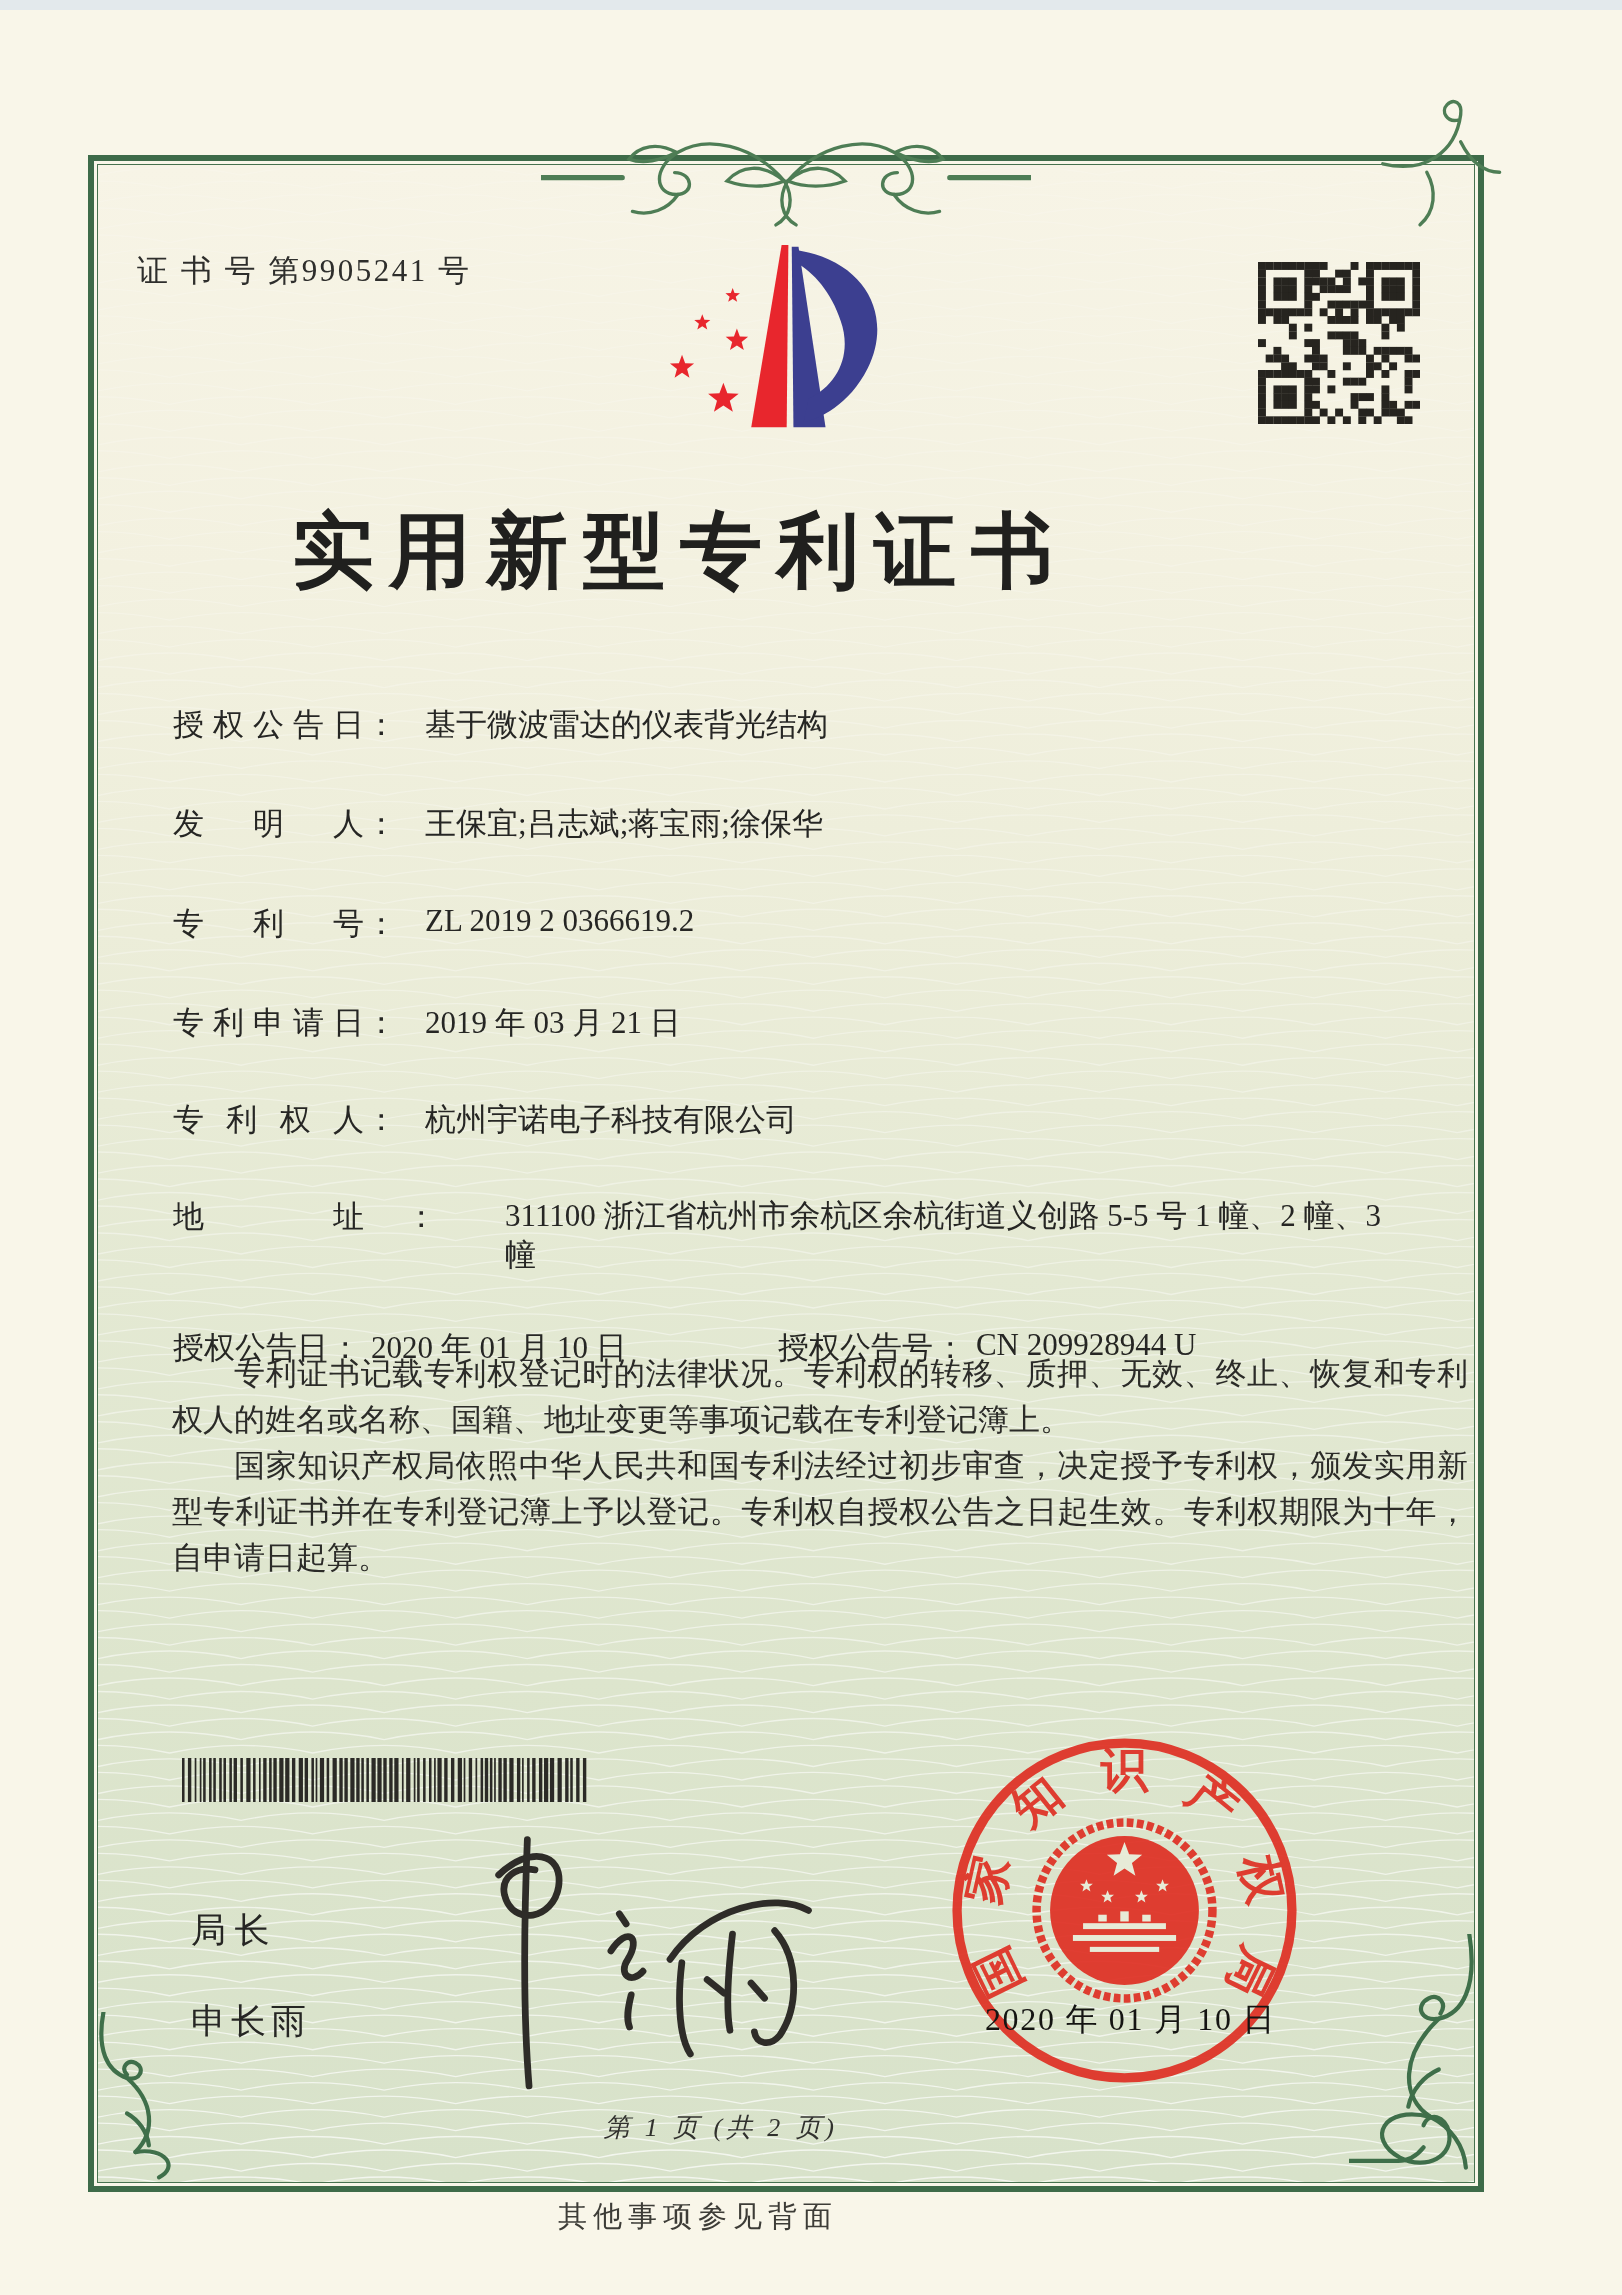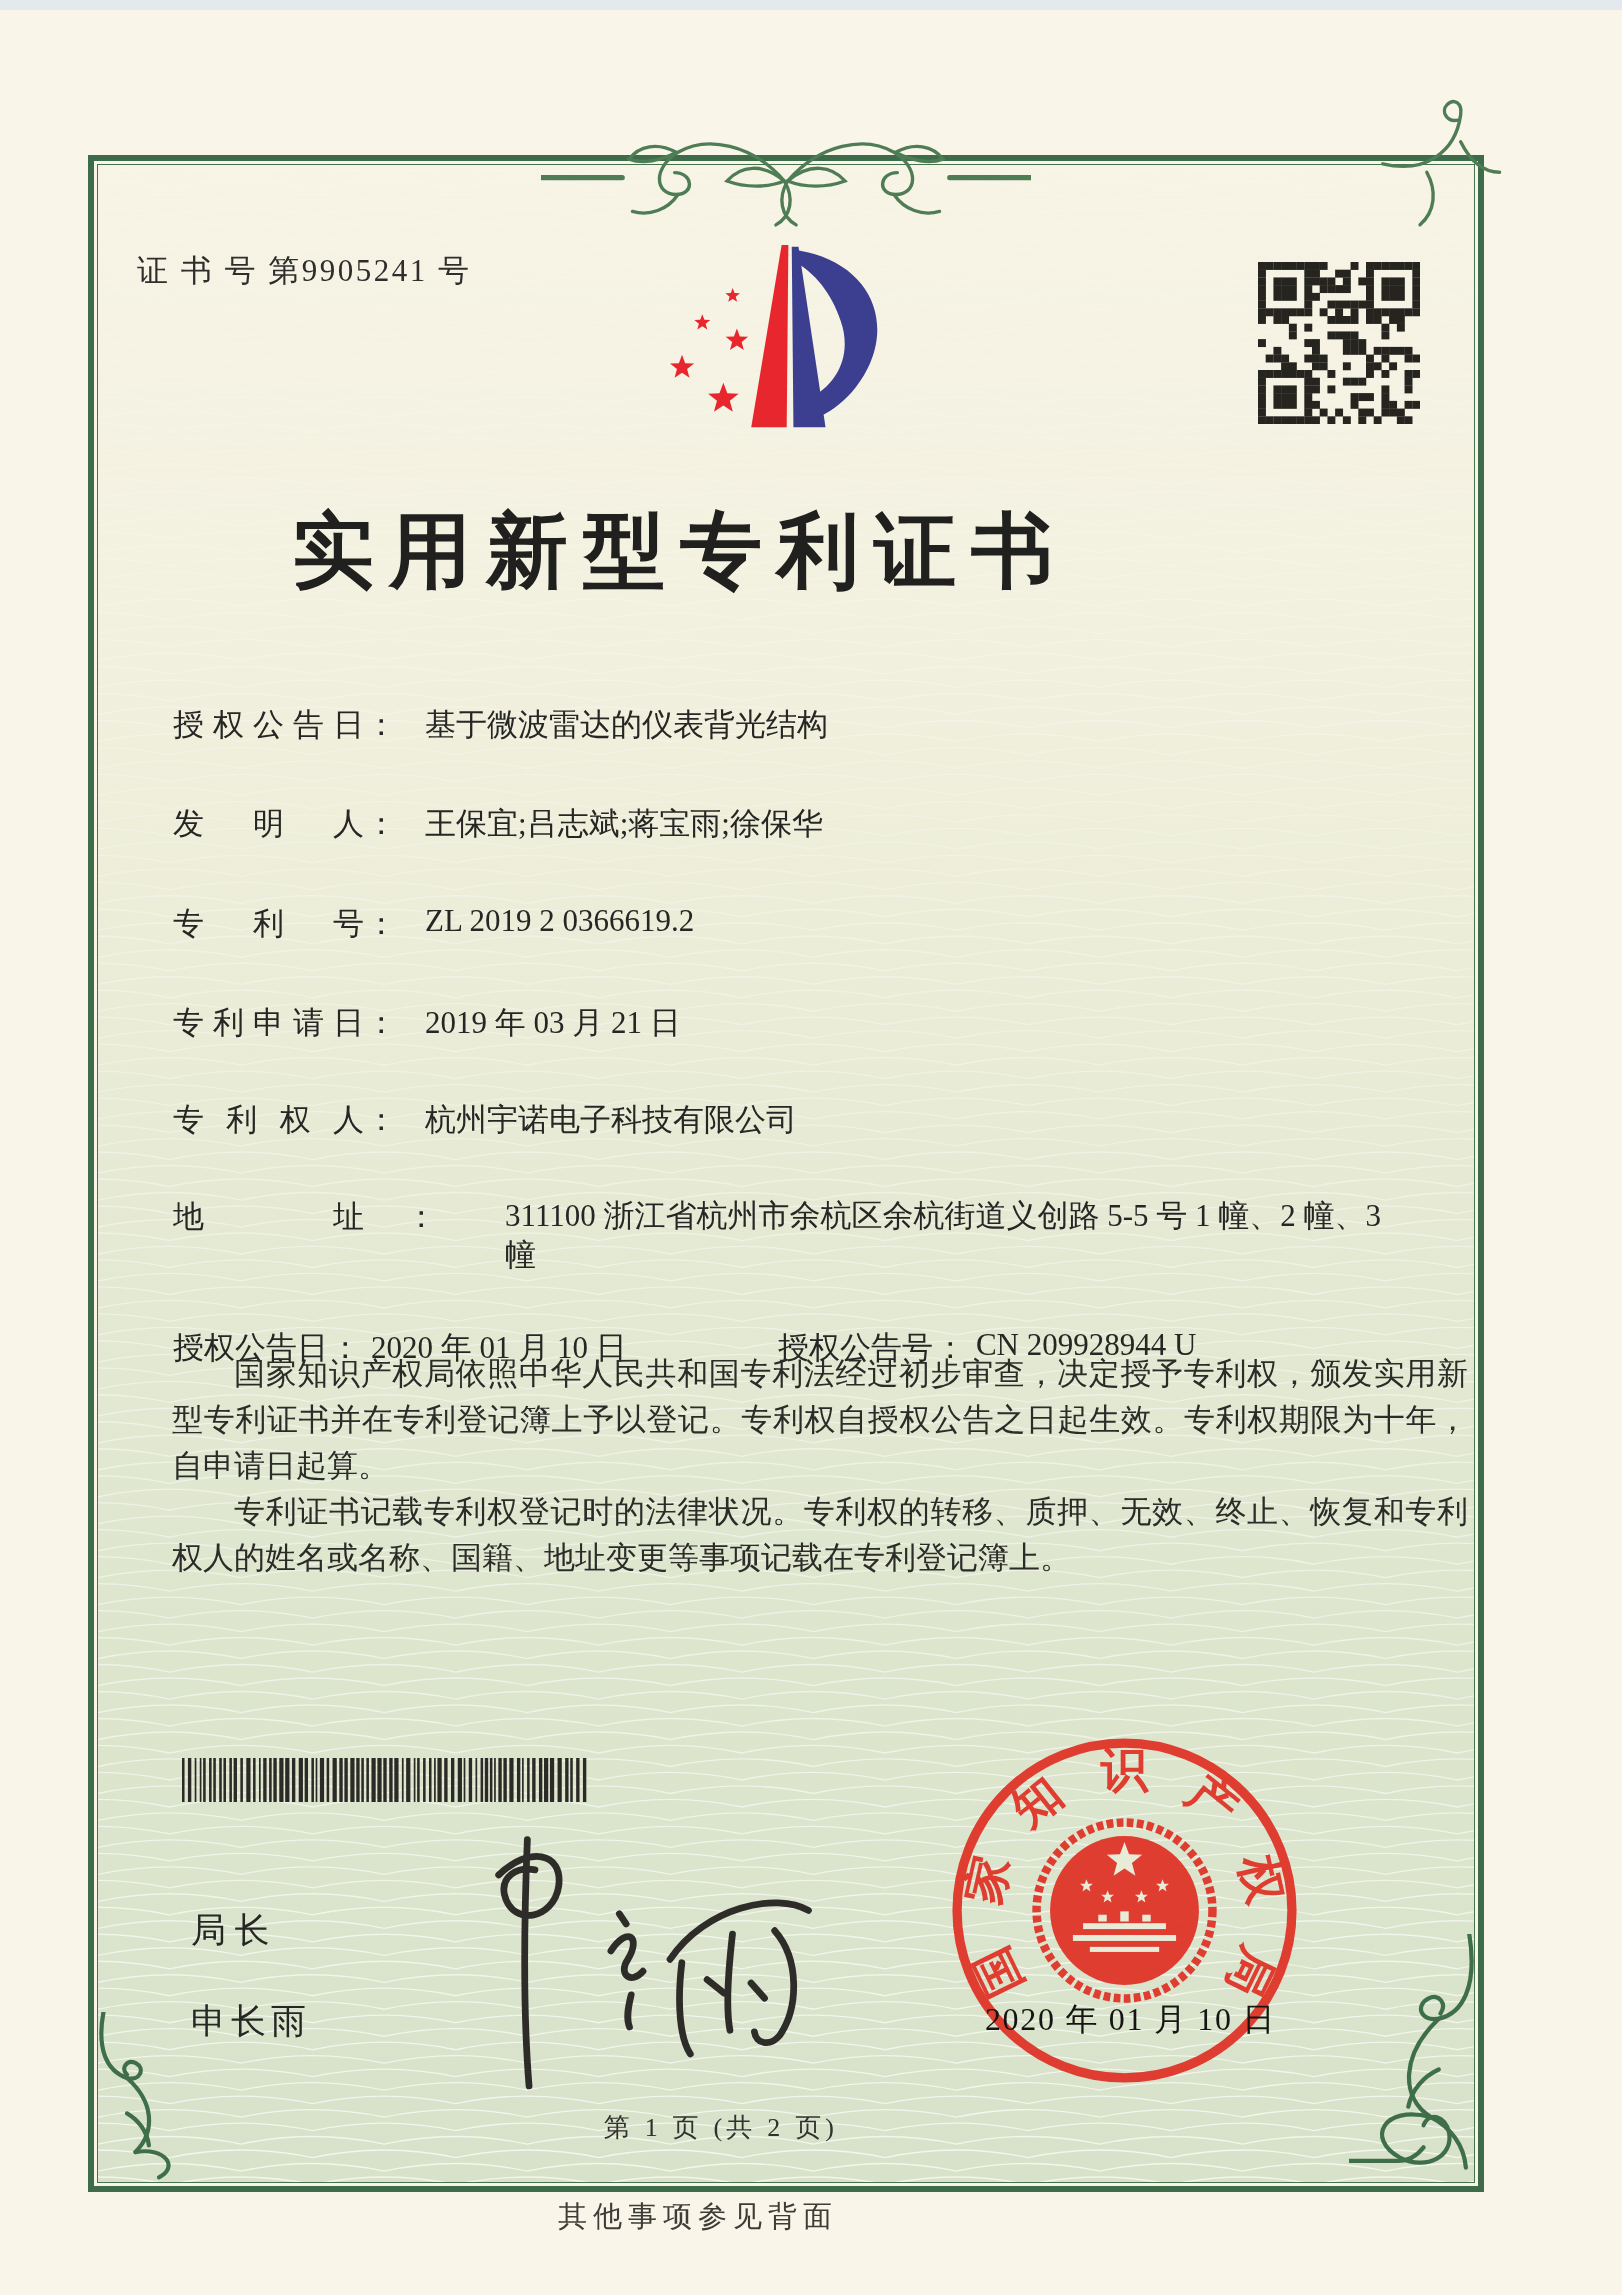--- a/index.html
+++ b/index.html
@@ -48,21 +48,21 @@
   }
   .paras p{margin:0;text-indent:2em;}
   .director-title{left:191px;top:1907px;font-size:35px;letter-spacing:8.5px;color:#262624;}
   .director-name{left:191px;top:1998px;font-size:35px;letter-spacing:5px;color:#262624;}
   .seal-date{
     left:953px;top:1998px;width:355px;text-align:center;
     font-size:32px;letter-spacing:1.7px;color:#141412;z-index:5;
   }
   .page-indicator{
     left:0;top:2110px;width:1442px;text-align:center;
-    font-size:26px;letter-spacing:4.2px;color:#31312e;
+    font-size:26px;letter-spacing:4.2px;color:#31312e;font-style:italic;
   }
   .back-note{
     left:558px;top:2197px;font-size:29px;letter-spacing:6px;color:#3d3c37;
   }
   .bottom-strip{left:0;bottom:0;width:100%;height:10px;background:#e3e9ec;z-index:6;}
   svg{display:block;}
 </style>
 </head>
 <body>
 
@@ -539,22 +539,22 @@
     <span class="field-colon">：</span>
     <span style="margin-left:6.8px;">2020 年 01 月 10 日</span>
 </div>
 <div class="abs content grant-group" style="left:778px;top:1286px;">
   <span>授权公告号</span>
     <span class="field-colon">：</span>
     <span style="margin-left:6.8px;">CN 209928944 U</span>
 </div>
 
 <div class="abs content paras">
+  <p>专利证书记载专利权登记时的法律状况。专利权的转移、质押、无效、终止、恢复和专利权人的姓名或名称、国籍、地址变更等事项记载在专利登记簿上。</p>
   <p>国家知识产权局依照中华人民共和国专利法经过初步审查，决定授予专利权，颁发实用新型专利证书并在专利登记簿上予以登记。专利权自授权公告之日起生效。专利权期限为十年，自申请日起算。</p>
-  <p>专利证书记载专利权登记时的法律状况。专利权的转移、质押、无效、终止、恢复和专利权人的姓名或名称、国籍、地址变更等事项记载在专利登记簿上。</p>
 </div>
 
 <svg class="abs content" id="barcode" style="left:182px;top:1758px;" width="406" height="44" viewBox="0 0 480 52">
     <rect x="0" y="0" width="3" height="52" fill="#2b2a26"></rect>
     <rect x="7" y="0" width="4" height="52" fill="#2b2a26"></rect>
     <rect x="15" y="0" width="2" height="52" fill="#2b2a26"></rect>
     <rect x="21" y="0" width="2" height="52" fill="#2b2a26"></rect>
     <rect x="25" y="0" width="3" height="52" fill="#2b2a26"></rect>
     <rect x="32" y="0" width="3" height="52" fill="#2b2a26"></rect>
     <rect x="37" y="0" width="3" height="52" fill="#2b2a26"></rect>

